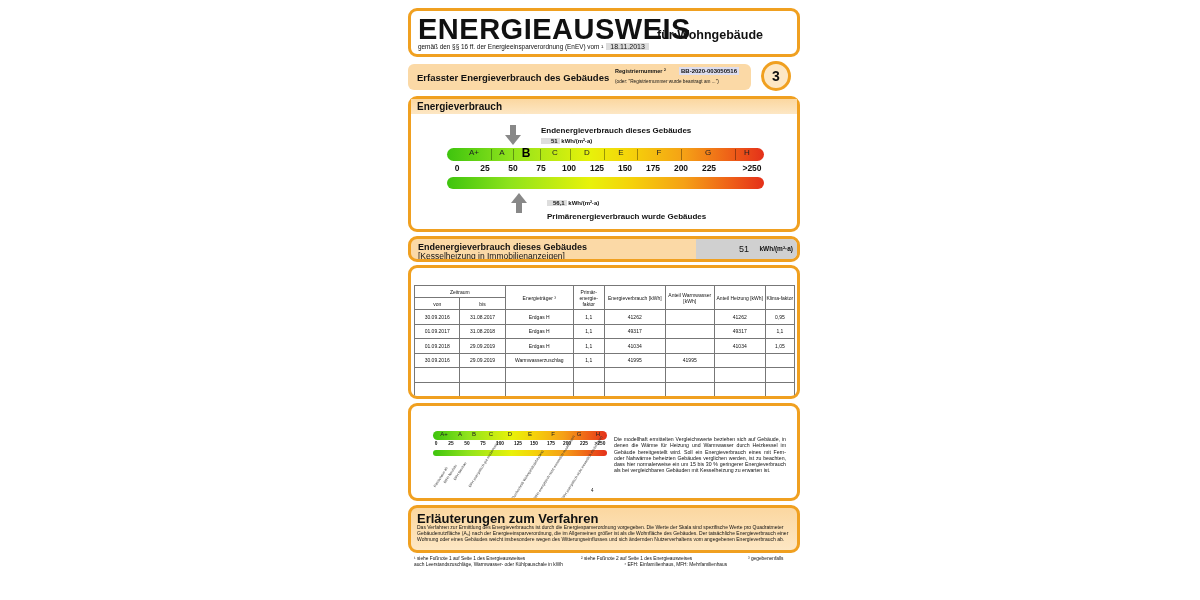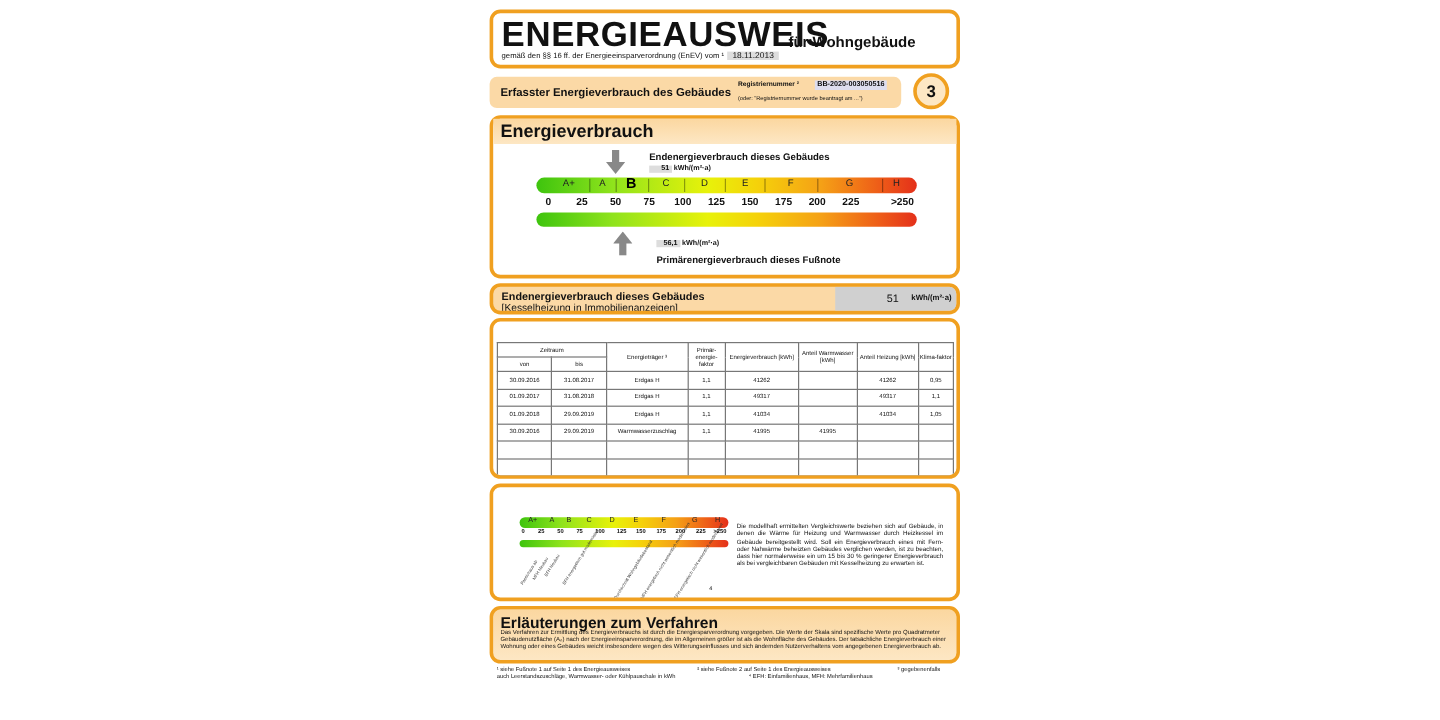--- a/index.html
+++ b/index.html
@@ -1,19 +1,19 @@
 <!DOCTYPE html>
 <html><head>
 <meta charset="utf-8">
 <style>
   html,body{margin:0;padding:0;background:#fff;}
   body{width:1200px;height:600px;position:relative;font-family:"Liberation Sans",sans-serif;color:#111;overflow:hidden;}
   .page{position:absolute;left:408px;top:8px;width:392px;}
   .box{border:3px solid #f0a020;border-radius:9px;background:#fff;box-sizing:border-box;}
-  .hdrbar{background:linear-gradient(#fbd7a0,#fde7c4);font-weight:bold;font-size:15px;padding:2px 6px;}
+  .hdrbar{background:linear-gradient(#fbd7a0,#fde7c4);font-weight:bold;font-size:10px;padding:2px 6px;}
   
   .title-box{position:absolute;left:0;top:0;width:392px;height:49px;}
   .title-main{position:absolute;left:7px;top:2px;font-size:29px;font-weight:bold;letter-spacing:0.5px;}
   .title-sub{position:absolute;left:246px;top:17px;font-size:12.5px;font-weight:bold;}
   .title-line{position:absolute;left:7px;top:32px;font-size:6.4px;}
   .date-box{background:#ddd;padding:0 4px;font-size:7px;margin-left:3px;}
   
   .sect{position:absolute;left:0;top:56px;width:343px;height:26px;background:#fbd9a6;border-radius:6px;}
   .sect-title{position:absolute;left:9px;top:8px;font-size:9.5px;font-weight:bold;}
   .reg-label{position:absolute;left:207px;top:4px;font-size:5.5px;font-weight:bold;}
@@ -120,21 +120,21 @@
     <div style="position:absolute;left:100px;top:94px;">
       <svg width="16" height="20" viewBox="0 0 16 20">
           <polygon points="0,10 16,10 8,0" fill="#888"></polygon>
           <rect x="5" y="9" width="6" height="11" fill="#888"></rect>
         </svg>
     </div>
     <div style="position:absolute;left:136px;top:101px;font-size:6px;font-weight:bold;">
       <span style="background:#ddd;padding:0 2px 0 6px;">56,1</span>
       <span>kWh/(m²·a)</span>
     </div>
-    <div style="position:absolute;left:136px;top:113px;font-size:8px;font-weight:bold;">Primärenergieverbrauch dieses Fußnote</div>
+    <div style="position:absolute;left:136px;top:113px;font-size:8px;font-weight:bold;">Primärenergieverbrauch wurde Gebäudes</div>
   </div>
 
   <div class="box sum-box">
     <div class="sum-t1">Endenergieverbrauch dieses Gebäudes</div>
     <div class="sum-t2">[Kesselheizung in Immobilienanzeigen]</div>
     <div class="sum-val">
       <span style="position:absolute;right:48px;top:5px;font-size:9px;">51</span>
       <span style="position:absolute;right:4px;top:6px;font-size:6.5px;font-weight:bold;">kWh/(m²·a)</span>
     </div>
   </div>

